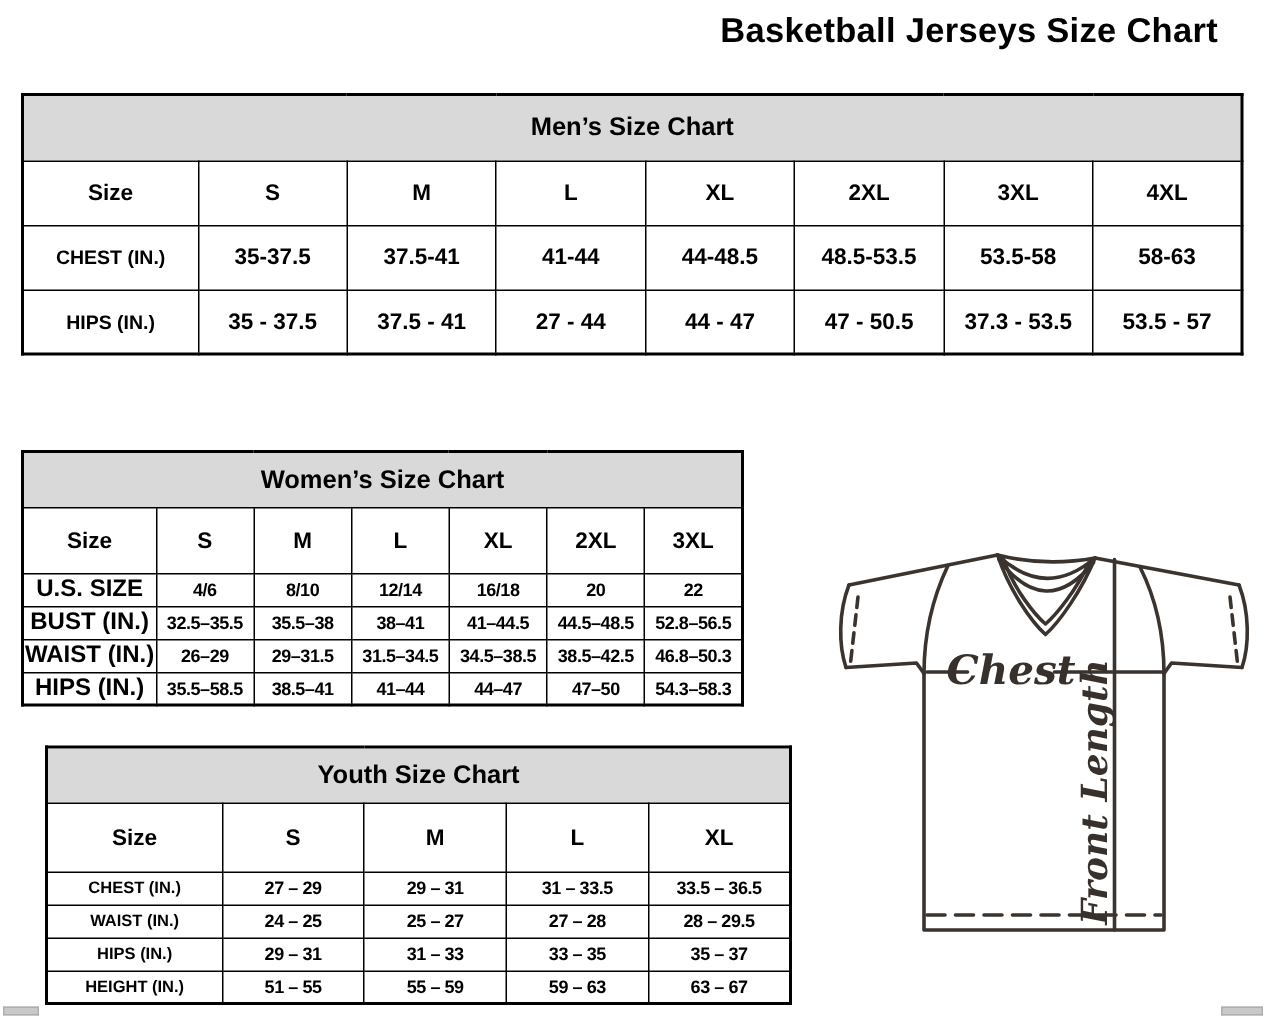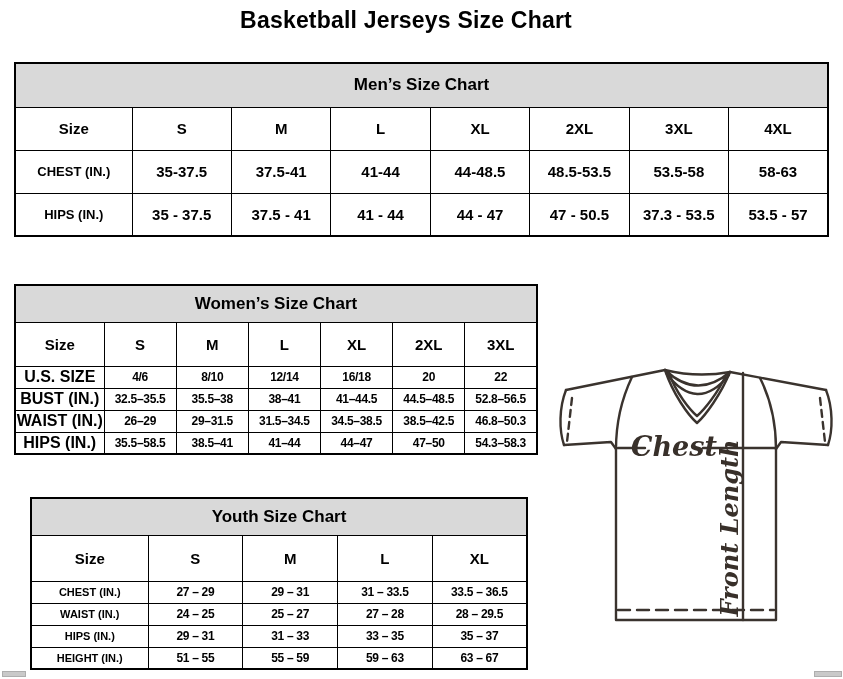--- a/index.html
+++ b/index.html
@@ -1,34 +1,34 @@
 <!DOCTYPE html>
 <html><head>
 <meta charset="utf-8">
 <style>
   html,body{margin:0;padding:0;background:#ffffff;}
   .page{position:relative;width:843px;height:679px;background:#ffffff;
         font-family:"Liberation Sans",sans-serif;color:#000;overflow:hidden;}
-  .page-title{position:absolute;top:7px;left:0;width:812px;text-align:center;
+  .page-title{position:absolute;top:7px;left:0;width:812px;text-align:right;
         font-size:23px;font-weight:bold;letter-spacing:0.2px;}
   table.size-chart{position:absolute;border-collapse:collapse;table-layout:fixed;
         border:2px solid #000;background:#fff;}
   table.size-chart td, table.size-chart th{
         border:1.5px solid #000;text-align:center;vertical-align:middle;
         padding:0;font-weight:bold;overflow:hidden;white-space:nowrap;}
   .tcap{background:#d9d9d9;font-weight:bold;font-size:17px;}
   
   #mens{left:14px;top:62px;width:815px;}
   #mens col.first{width:117px;}
   #mens .tcap-row{height:44px;}
   #mens .size-row{height:43px;font-size:15px;}
   #mens .data-row{height:43px;font-size:15px;}
   #mens .rlabel{font-size:13px;}
   
-  #womens{left:14px;top:284px;width:524px;}
+  #womens{left:14px;top:300px;width:482px;}
   #womens col.first{width:89px;}
   #womens .tcap-row{height:37px;}
   #womens .size-row{height:44px;font-size:15px;}
   #womens .data-row{height:22px;font-size:12px;letter-spacing:-0.3px;}
   #womens .rlabel{font-size:16px;letter-spacing:0;}
   
   #youth{left:14px;top:497px;width:498px;margin-left:16px;}
   #youth col.first{width:117px;}
   #youth .tcap-row{height:37px;}
   #youth .size-row{height:46px;font-size:15px;}
@@ -82,21 +82,21 @@
           <td>41-44</td>
           <td>44-48.5</td>
           <td>48.5-53.5</td>
           <td>53.5-58</td>
           <td>58-63</td>
         </tr>
         <tr class="data-row">
           <th class="rlabel">HIPS (IN.)</th>
           <td>35 - 37.5</td>
           <td>37.5 - 41</td>
-          <td>41 - 44</td>
+          <td>27 - 44</td>
           <td>44 - 47</td>
           <td>47 - 50.5</td>
           <td>37.3 - 53.5</td>
           <td>53.5 - 57</td>
         </tr>
       </tbody>
     </table>
 
   <table id="womens" class="size-chart">
       <colgroup>

